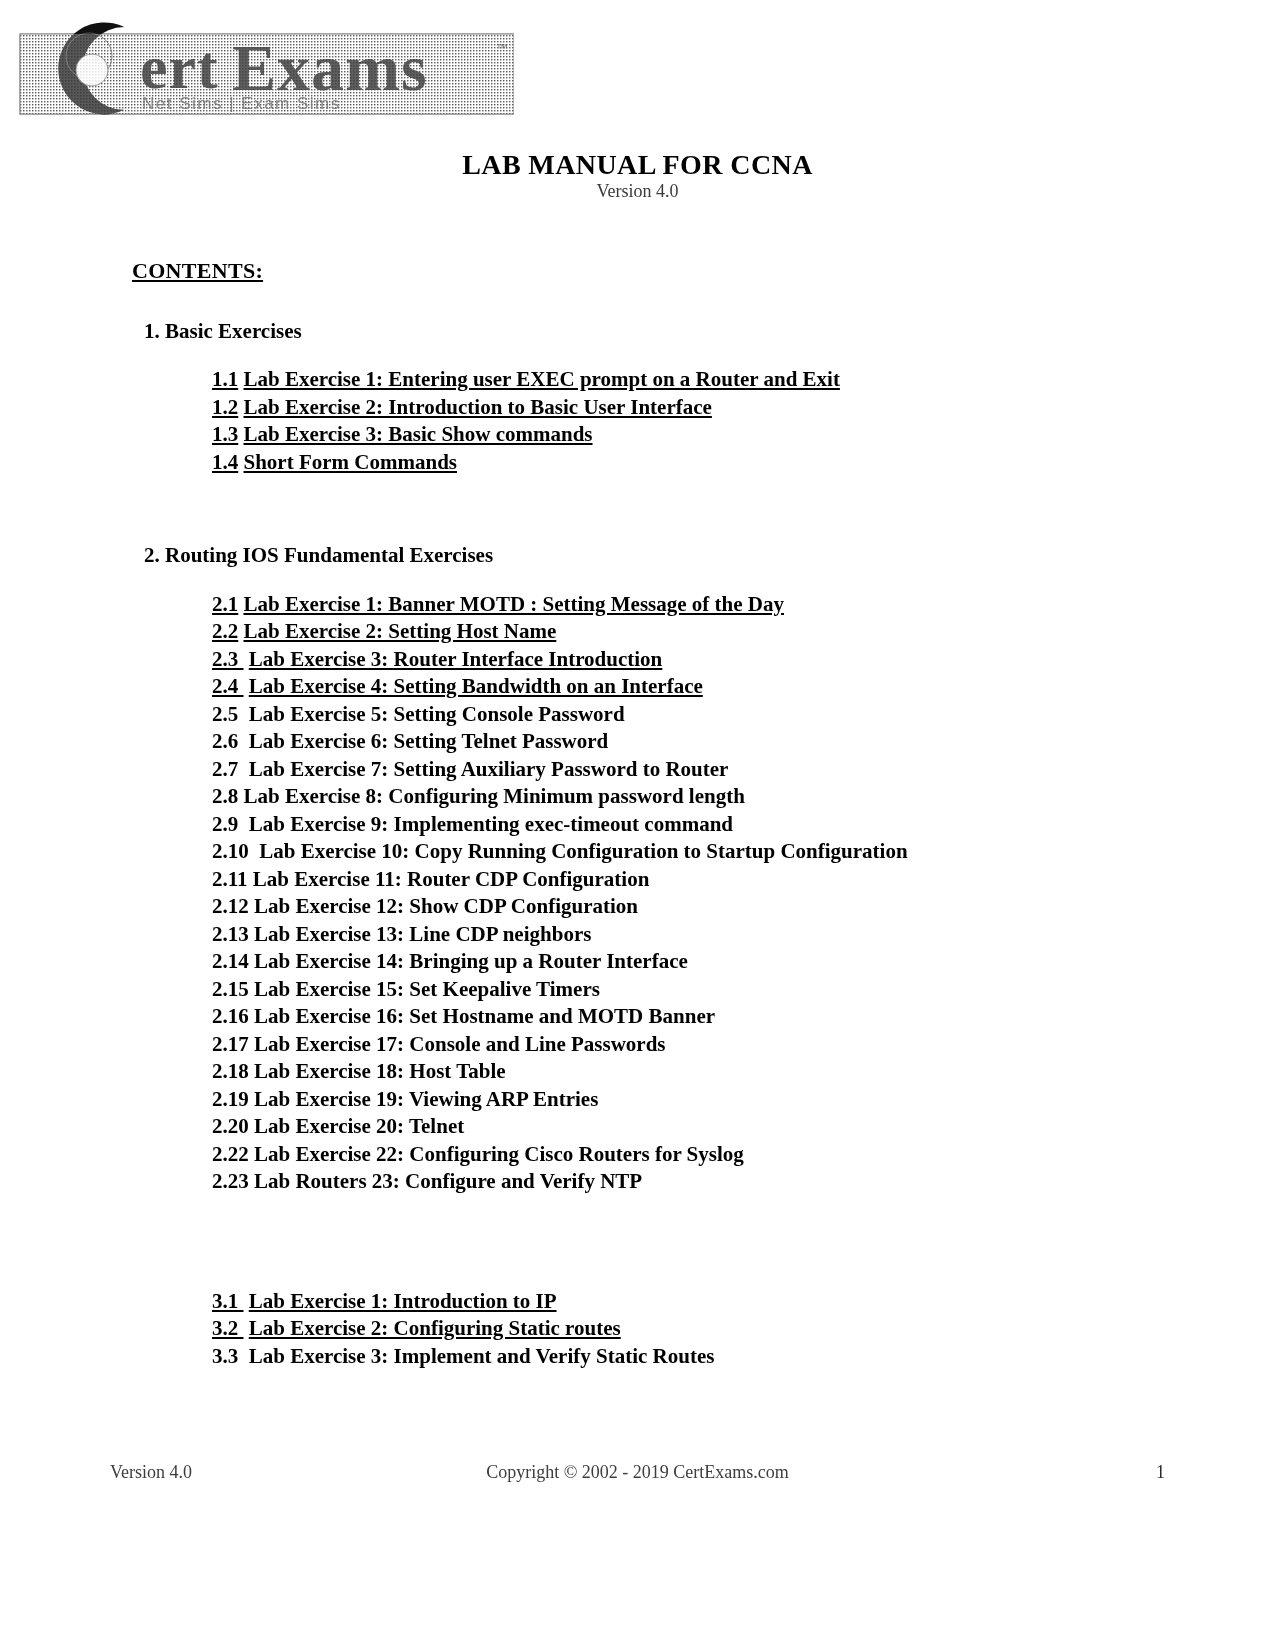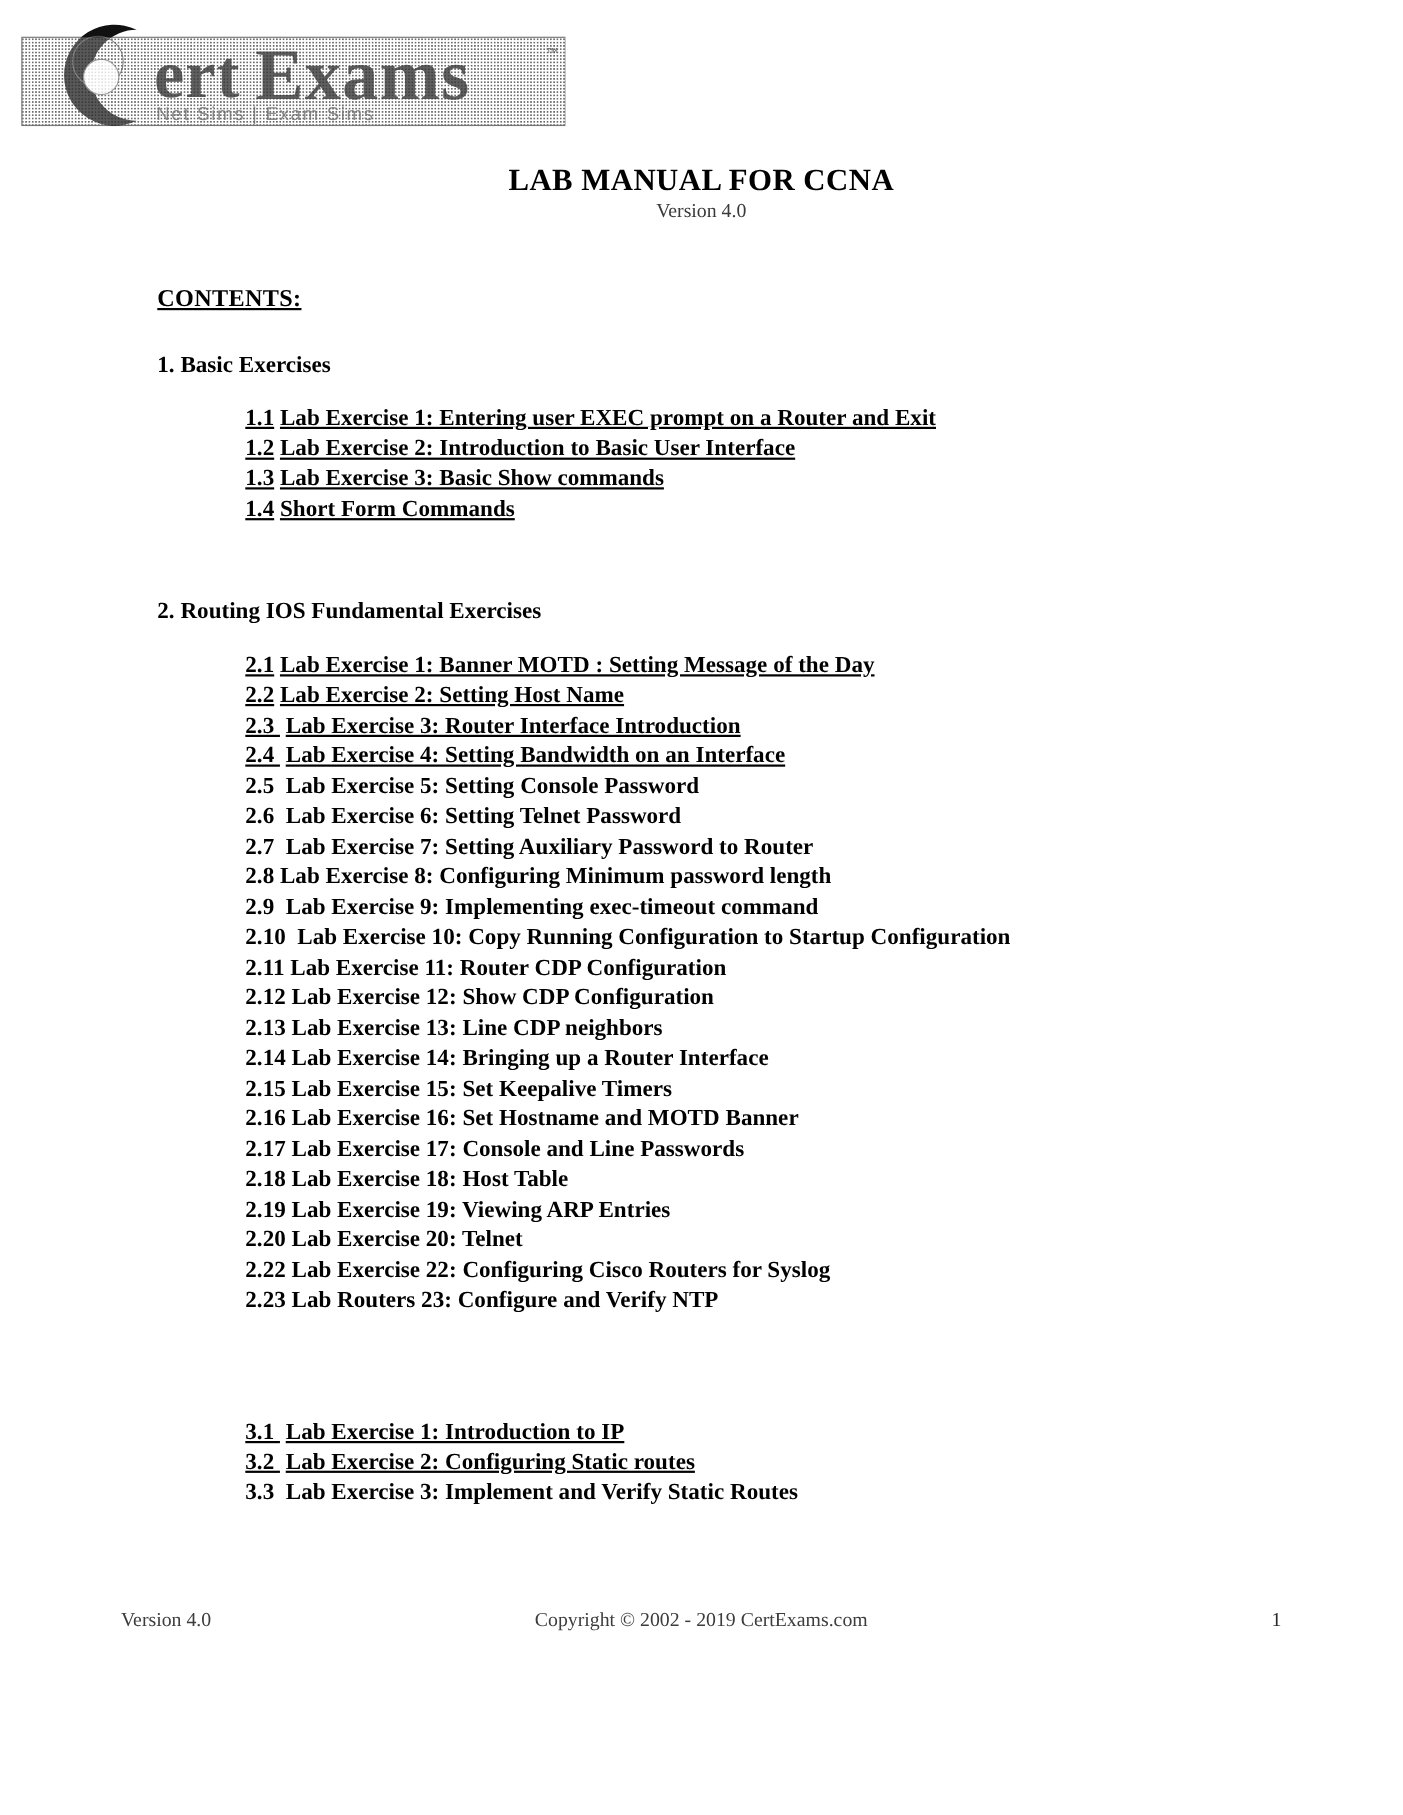--- a/index.html
+++ b/index.html
@@ -55,40 +55,40 @@
     top: 182px;
     text-align: center;
     font-size: 18px;
     color: #3a3a3a;
     line-height: 1.1;
   }
 
   
   .content {
     position: absolute;
-    left: 143px;
+    left: 132px;
     top: 258px;
     width: 1000px;
   }
 
   .contents-heading {
     font-size: 22px;
     font-weight: bold;
     text-decoration: underline;
     letter-spacing: 0.3px;
     margin: 0 0 34px 0;
   }
 
   .section {
     margin: 0;
   }
   .section-title {
     font-size: 21px;
     font-weight: bold;
-    margin: 0 0 0 0;
+    margin: 0 0 0 12px;
     line-height: 1.25;
     white-space: pre;
   }
   .section-items {
     margin: 22px 0 0 0;
     padding: 0;
     list-style: none;
   }
   .section-items li {
     font-size: 21px;

